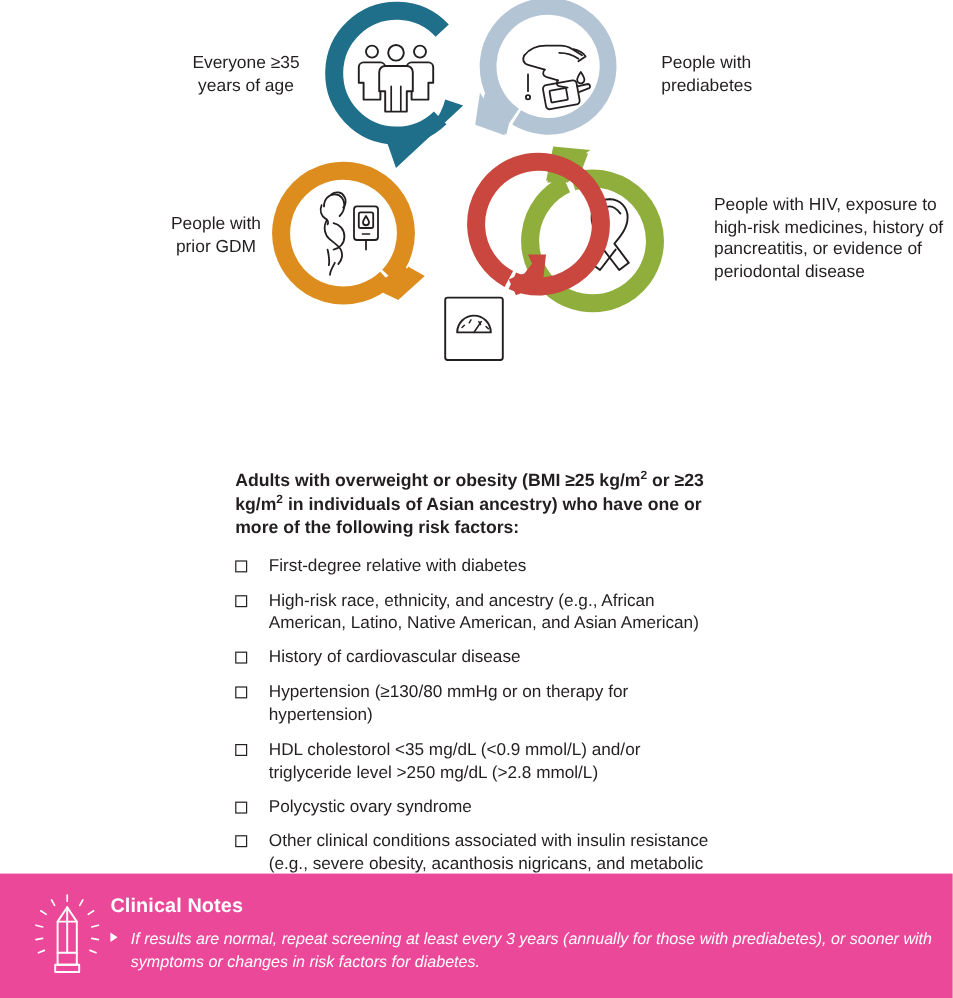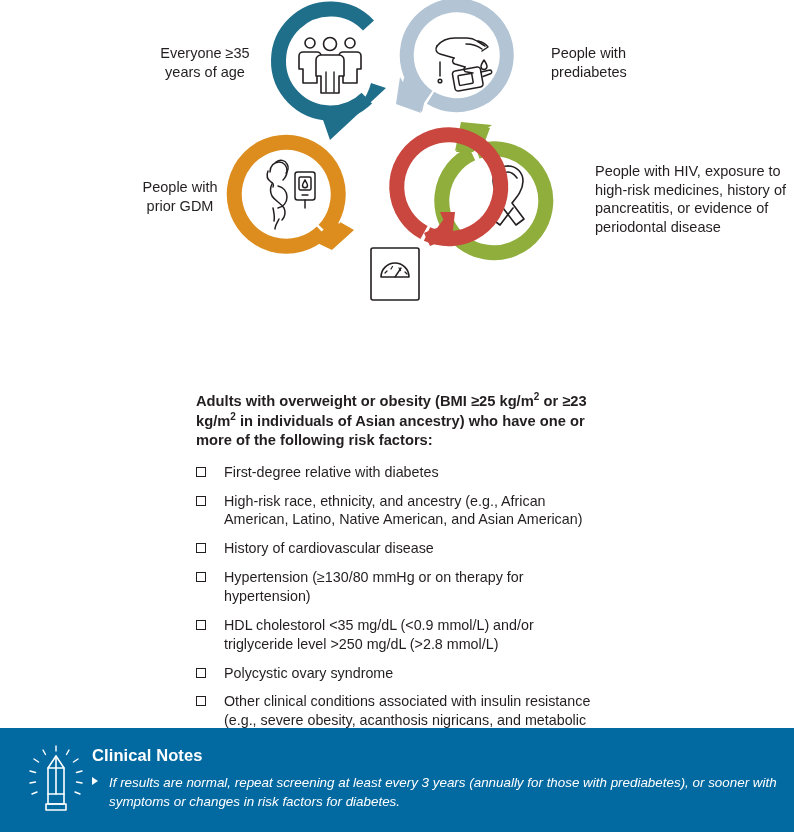--- a/index.html
+++ b/index.html
@@ -87,21 +87,21 @@
     box-sizing: content-box;
   }
 
   
   #clinical-notes {
     position: absolute;
     left: 0;
     top: 728px;
     width: 794px;
     height: 104px;
-    background: #0369a1;
+    background: #ec4899;
     color: #ffffff;
     box-sizing: border-box;
   }
   #notes-pencil-icon {
     position: absolute;
     left: 22px;
     top: 16px;
     width: 68px;
     height: 72px;
   }

